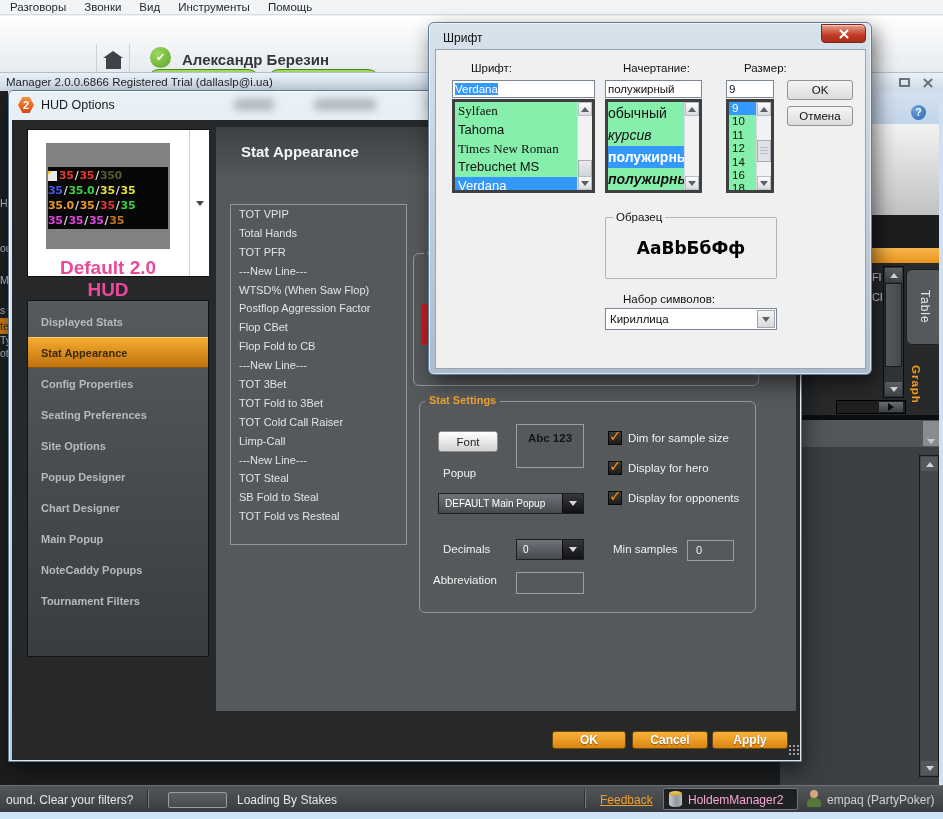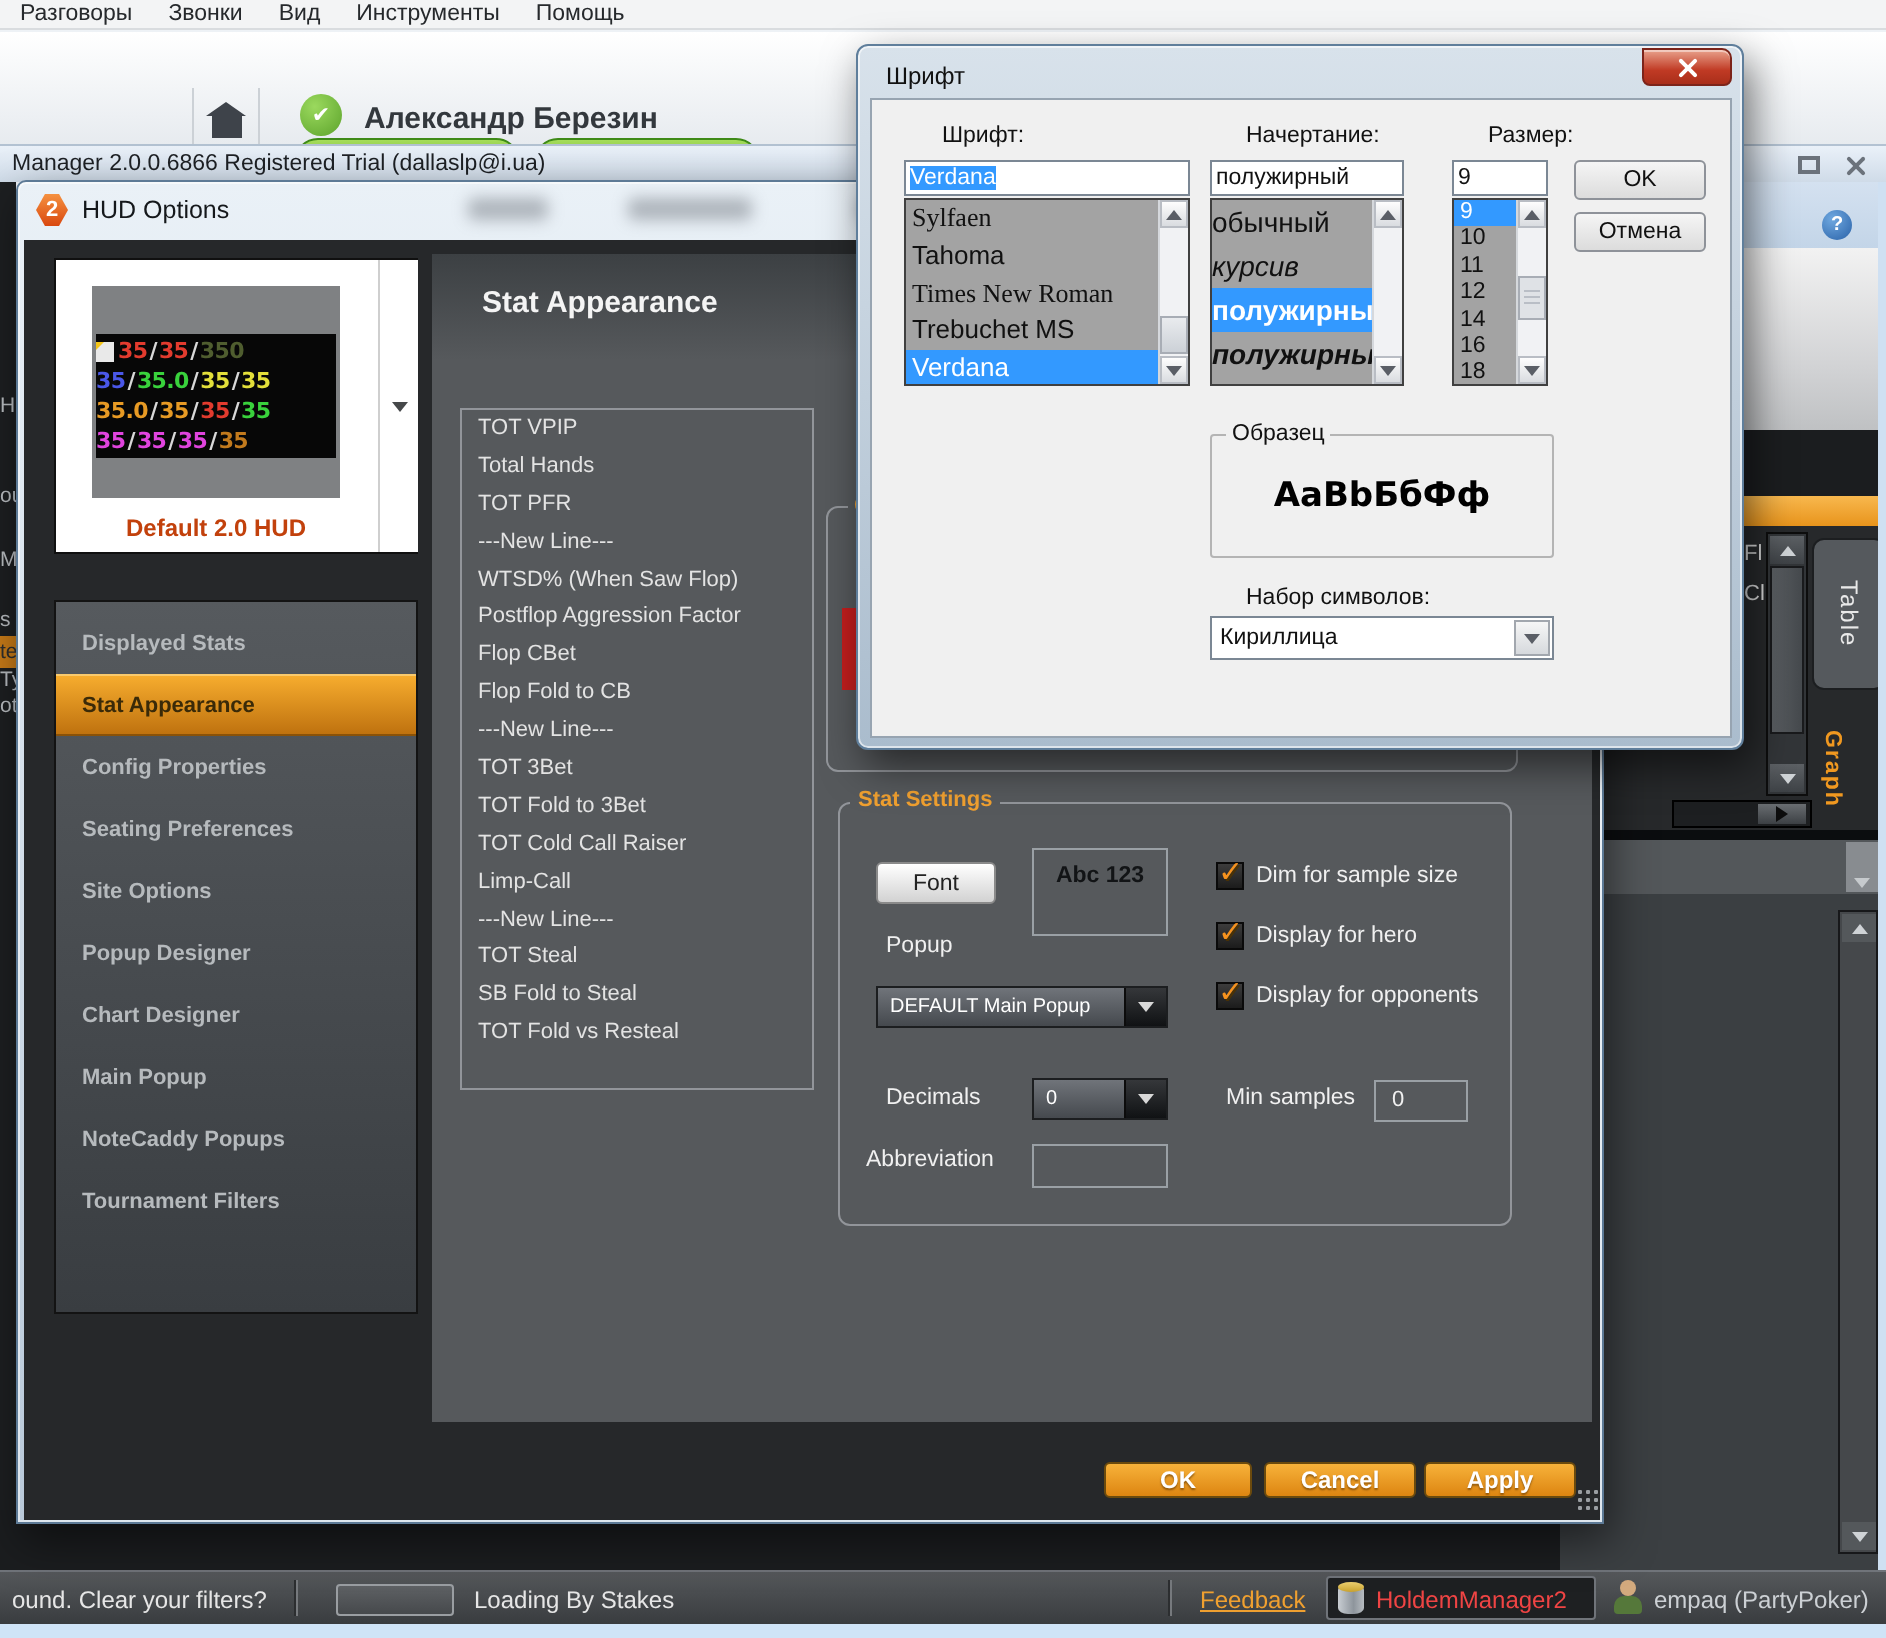--- a/index.html
+++ b/index.html
@@ -72,21 +72,21 @@
 
   
   #status-bar { left:0; top:785px; width:943px; height:27px; background:linear-gradient(#55585b,#393c3f); border-top:1px solid #70747a; z-index:5; }
   #status-bar .stext { position:absolute; top:7px; font-size:12px; color:#e6e6e6; }
   .vdiv { position:absolute; top:4px; width:1px; height:18px; background:#76797d; box-shadow:-1px 0 0 #2c2e30; }
   #progress { position:absolute; left:168px; top:6px; width:59px; height:16px; border:1px solid #9a9ea2; border-radius:2px; background:linear-gradient(#5e6164,#46494c); }
   #feedback { position:absolute; left:600px; top:7px; font-size:12px; color:#f0a030; text-decoration:underline; }
   #db-box { position:absolute; left:663px; top:2px; width:135px; height:22px; background:#1e2022; border:1px solid #70747a; border-radius:2px; }
   #db-icon { position:absolute; left:5px; top:3px; width:13px; height:15px; background:linear-gradient(90deg,#c8cdd2,#8e959c 60%,#b7bcc1); border-radius:5px/3px; }
   #db-icon::before { content:""; position:absolute; left:0; top:-1px; width:13px; height:5px; border-radius:50%; background:linear-gradient(#ecd070,#c9a22e); }
-  #db-text { position:absolute; left:24px; top:4px; font-size:12px; color:#ef4444; }
+  #db-text { position:absolute; left:24px; top:4px; font-size:12px; color:#f9a8d4; }
   #avatar { position:absolute; left:806px; top:4px; width:16px; height:18px; }
   #avatar .head { position:absolute; left:4px; top:0; width:8px; height:8px; border-radius:50%; background:#d3aa7e; }
   #avatar .body { position:absolute; left:1px; top:8px; width:14px; height:9px; border-radius:5px 5px 2px 2px; background:#55783a; }
   #account { position:absolute; left:827px; top:7px; font-size:12px; color:#ccd0d4; }
   #bottom-strip { left:0; top:812px; width:943px; height:7px; background:#cfe4f7; z-index:6; }
 
   
   #hud-window { left:8px; top:90px; width:794px; height:672px; z-index:10;
     background:linear-gradient(#eaf1f7,#b9c9d9); border:1px solid #5d7block; border:1px solid #5d7a96;
     border-radius:5px 5px 0 0; box-shadow:3px 8px 22px rgba(0,0,0,.5), inset 0 0 0 1px rgba(255,255,255,.55); }
@@ -97,21 +97,21 @@
   #hud-body { position:absolute; left:3px; top:29px; width:788px; height:640px; background:#26282a; }
 
   
   #hud-combo { position:absolute; left:15px; top:9px; width:182px; height:148px; background:#fff; border:1px solid #101010; }
   #hud-preview-outer { position:absolute; left:18px; top:13px; width:124px; height:106px; background:#7f8183; }
   #hud-preview { position:absolute; left:2px; top:24px; width:120px; height:62px; background:#070707; overflow:hidden; padding-top:1px; }
   .hud-row { display:flex; align-items:center; height:15px; font-family:"DejaVu Sans", sans-serif; font-weight:bold; font-size:11px; letter-spacing:-0.3px; }
   .hud-row span { margin-right:1px; }
   #note-icon { position:relative; width:9px; height:10px; background:#e9e9e9; margin-right:2px; flex:0 0 auto; }
   #note-icon::before { content:""; position:absolute; left:0; top:0; border-top:4px solid #f5c518; border-right:4px solid transparent; }
-  #hud-combo-label { position:absolute; left:18px; top:127px; width:124px; text-align:center; font-size:12px; font-weight:bold; color:#c2410c; }
+  #hud-combo-label { position:absolute; left:18px; top:127px; width:124px; text-align:center; font-size:19px; font-weight:bold; color:#ec4899; }
   #hud-combo-btn { position:absolute; left:161px; top:0; width:20px; height:146px; background:#fff; border-left:1px solid #cfcfcf; display:flex; align-items:center; justify-content:center; }
   #hud-combo-btn .tri.t-down { border-top-color:#46484a; }
 
   
   #hud-sidebar { position:absolute; left:15px; top:180px; width:182px; height:357px; background:linear-gradient(#565a5e,#393d41); border:1px solid #131313; padding-top:5px; }
   .side-item { height:31px; display:flex; align-items:center; padding-left:13px; font-size:11px; font-weight:bold; color:#b6babd; }
   .side-item.sel { background:linear-gradient(#f6ac2e,#bf720f); color:#3a2a08; border-top:1px solid #f9ca6d; border-bottom:1px solid #8a5208; }
 
   
   #hud-main { position:absolute; left:204px; top:7px; width:580px; height:584px; background:#56595c; }
@@ -143,21 +143,21 @@
   #font-dialog { left:428px; top:22px; width:444px; height:353px; z-index:20;
     background:linear-gradient(#d8e2eb,#aabccd); border:1px solid #5f7e9b; border-radius:6px;
     box-shadow:4px 8px 20px rgba(0,0,0,.55), inset 0 0 0 1px rgba(255,255,255,.6); }
   #fd-title { position:absolute; left:14px; top:8px; font-size:12px; color:#111; }
   #fd-close { position:absolute; left:392px; top:1px; width:45px; height:19px; background:linear-gradient(#e9a28c,#c03a24 60%,#a92e1a); border:1px solid #7c241a; border-radius:0 5px 4px 4px; display:flex; align-items:center; justify-content:center; box-shadow:inset 0 1px 0 rgba(255,255,255,.45); }
   #fd-client { position:absolute; left:6px; top:26px; width:431px; height:320px; background:#f0f0f0; border:1px solid #97a4b1; }
   .fd-label { position:absolute; font-size:11.5px; color:#111;margin-left:18px; }
   .fd-input { position:absolute; top:30px; height:18px; background:#fff; border:1px solid #7b8794; font-size:11.5px; line-height:16px; padding-left:2px; color:#111; white-space:nowrap; overflow:hidden; }
   .fd-input .selhl { background:#3399ff; color:#fff; }
   .fd-btn { position:absolute; left:351px; width:66px; height:20px; background:linear-gradient(#f5f5f5,#dcdcdc); border:1px solid #8e9299; border-radius:3px; font-size:11.5px; color:#111; display:flex; align-items:center; justify-content:center; }
-  .fd-list { position:absolute; top:49px; height:94px; background:#a3a3a3; border:1px solid #404040; overflow:hidden; }
+  .fd-list { position:absolute; top:49px; height:94px; background:#86efac; border:3px solid #404040; overflow:hidden; }
   .fl-item { height:18.8px; line-height:18.8px; padding-left:3px; font-size:13px; color:#111; white-space:nowrap; overflow:hidden; }
   .fl-item.serif { font-family:"Liberation Serif", serif; }
   .st-item { height:22px; line-height:22px; padding-left:0; font-size:14px; color:#111; white-space:nowrap; overflow:hidden; }
   .st-item.b { font-weight:bold; } .st-item.i { font-style:italic; }
   .sz-item { height:13.4px; line-height:13.4px; padding-left:3px; font-size:11.5px; color:#111; }
   .sel-blue { background:#3399ff; color:#fff !important; }
   .vs { position:absolute; right:0; top:0; bottom:0; width:15px; background:#f1f2f4; border-left:1px solid #d5d8dc; }
   .vs .sbtn { position:absolute; left:0; width:14px; height:14px; background:linear-gradient(#fdfdfd,#d9dce0); border:1px solid #b9bdc4; display:flex; align-items:center; justify-content:center; }
   .vs .thumb { position:absolute; left:0; width:14px; background:linear-gradient(#e9ebee,#ccd1d7); border:1px solid #a8adb5; }
   .thumb.grip { background-image:repeating-linear-gradient(#b9bec6 0 1px, transparent 1px 3px); background-size:8px 9px; background-position:center; background-repeat:no-repeat; background-color:#dfe2e6; }

